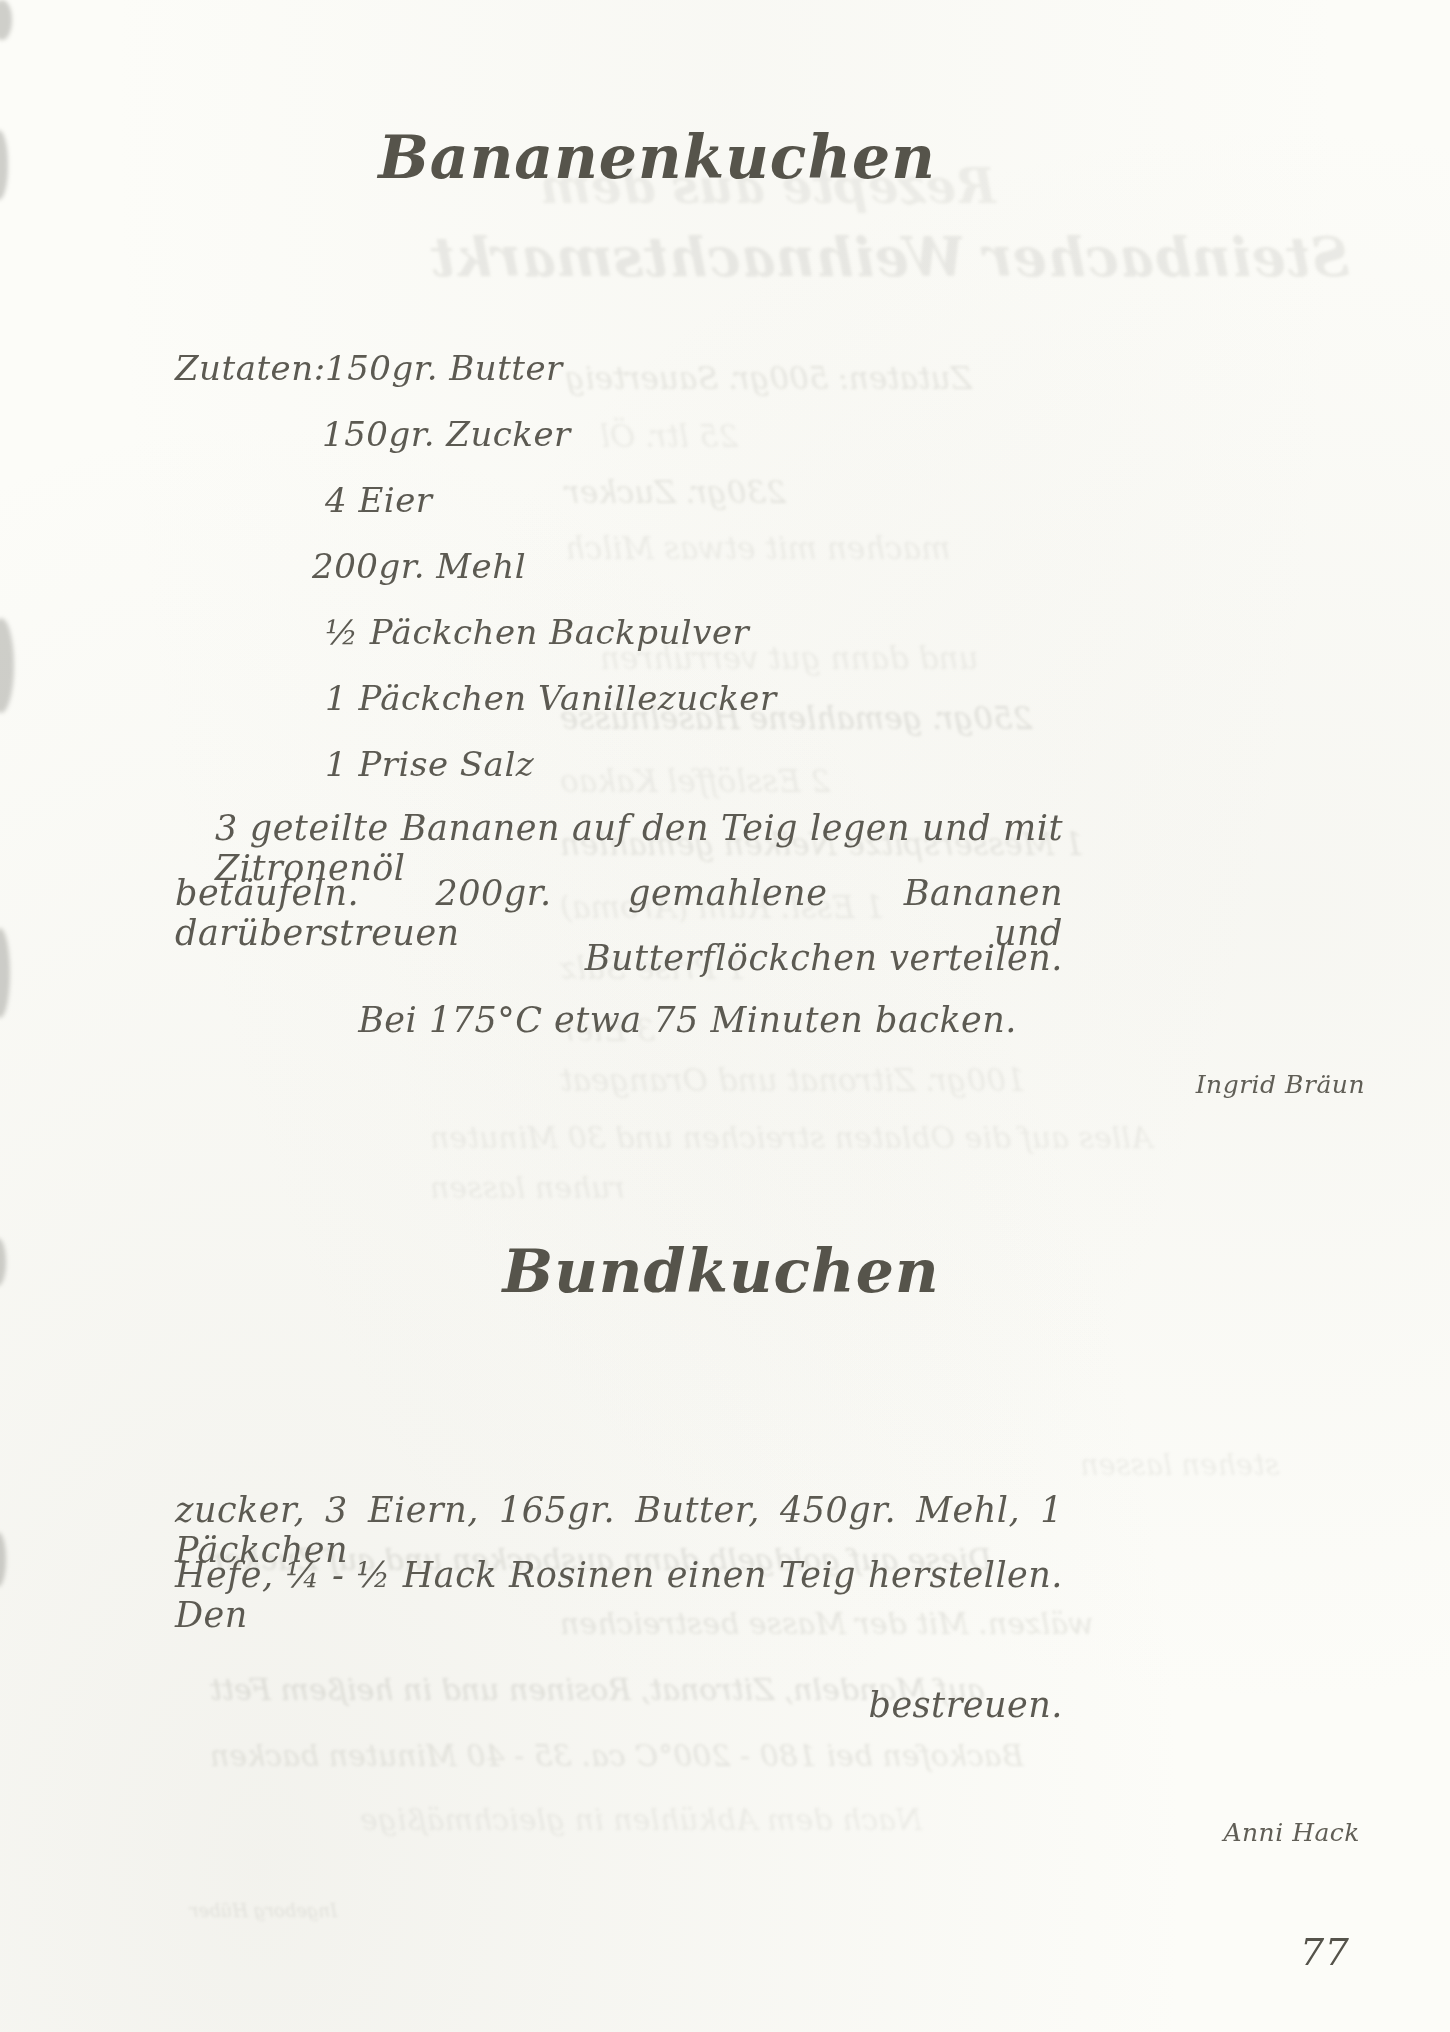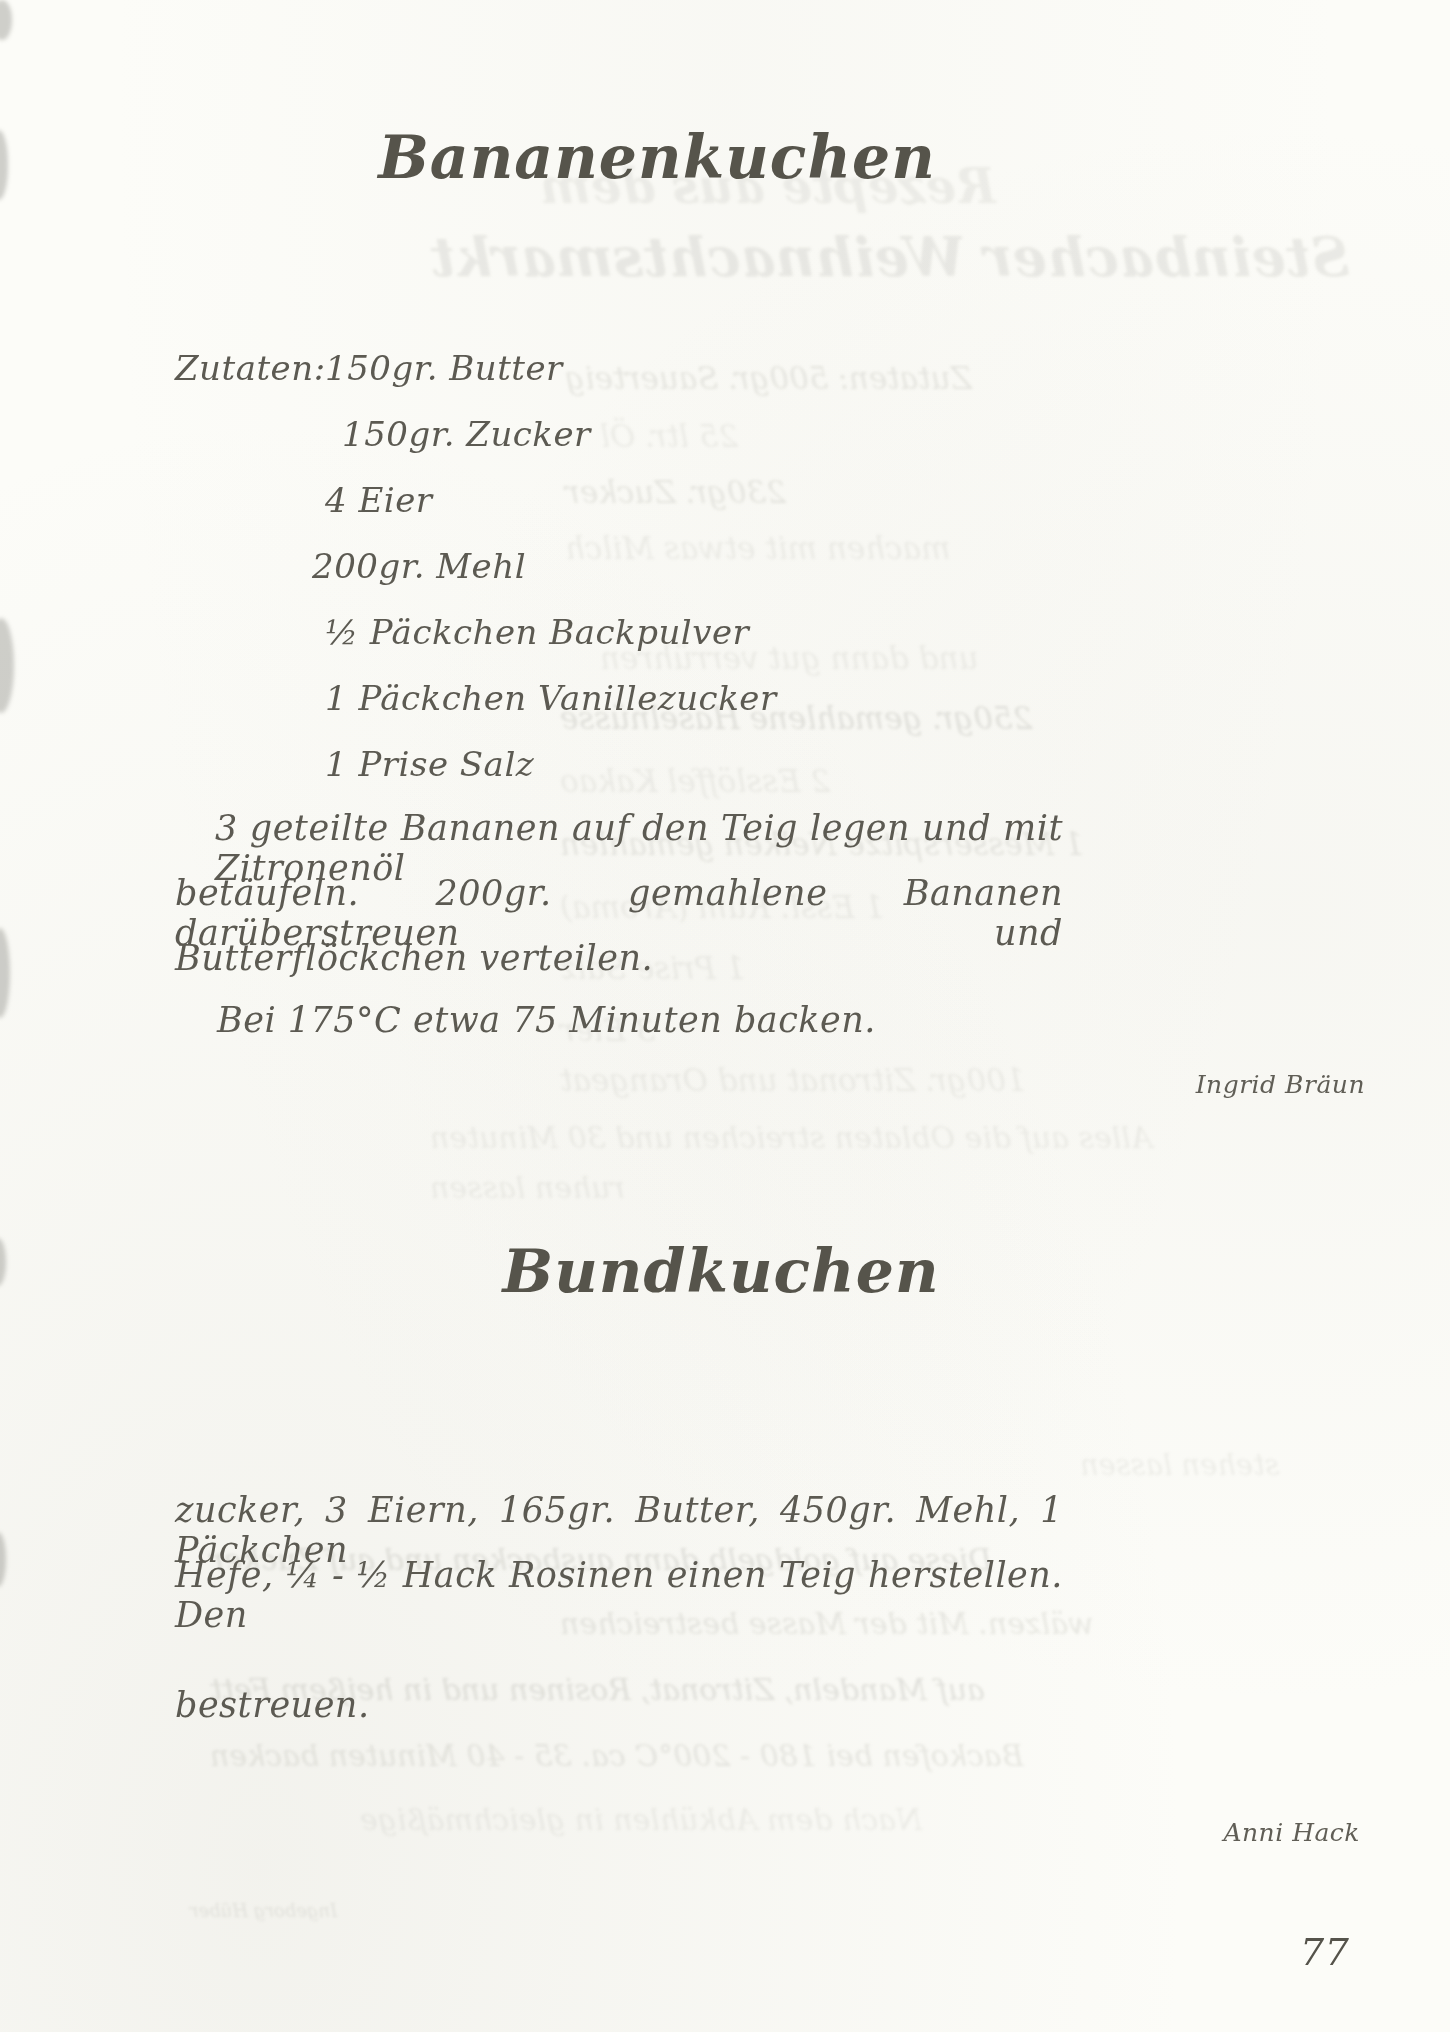--- a/index.html
+++ b/index.html
@@ -15,20 +15,21 @@
     overflow:hidden;
     font-family:"DejaVu Serif", serif;
   }
   .script{
     position:absolute;
     font-family:"DejaVu Serif", serif;
     font-style:italic;
     color:#5c5a52;
     letter-spacing:0.5px;
     white-space:nowrap;
+    text-align:right;
   }
   .title{
     left:0;right:0;
     text-align:center;
     font-size:60px;
     font-weight:600;
     color:#56544b;
     letter-spacing:1px;
     white-space:nowrap;
   }
@@ -109,21 +110,21 @@
   <div class="smudge" style="left:-12px;top:618px;width:26px;height:95px;"></div>
   <div class="smudge" style="left:-10px;top:928px;width:20px;height:90px;"></div>
   <div class="smudge" style="left:-10px;top:1238px;width:16px;height:48px;"></div>
   <div class="smudge" style="left:-10px;top:1532px;width:16px;height:55px;"></div>
 
   <div class="script title" style="top:122px;transform:translateX(-68px);">Bananenkuchen</div>
 
   <div class="script ing" style="top:348px;left:175px;">Zutaten:</div>
 
   <div class="script ing" style="top:348px;left:325px;">150gr. Butter</div>
-  <div class="script ing" style="top:414px;left:342px;">150gr. Zucker</div>
+  <div class="script ing" style="top:414px;left:322px;">150gr. Zucker</div>
   <div class="script ing" style="top:480px;left:325px;">4 Eier</div>
   <div class="script ing" style="top:546px;left:312px;">200gr. Mehl</div>
   <div class="script ing" style="top:612px;left:325px;">½ Päckchen Backpulver</div>
   <div class="script ing" style="top:678px;left:325px;">1 Päckchen Vanillezucker</div>
   <div class="script ing" style="top:744px;left:325px;">1 Prise Salz</div>
 
   <div class="script body-line just" style="top:808px;left:215px;width:848px;">3 geteilte Bananen auf den Teig legen und mit Zitronenöl</div>
   <div class="script body-line just" style="top:873px;left:175px;width:888px;">betäufeln. 200gr. gemahlene Bananen darüberstreuen und</div>
   <div class="script body-line" style="top:938px;left:175px;width:888px;">Butterflöckchen verteilen.</div>
 

